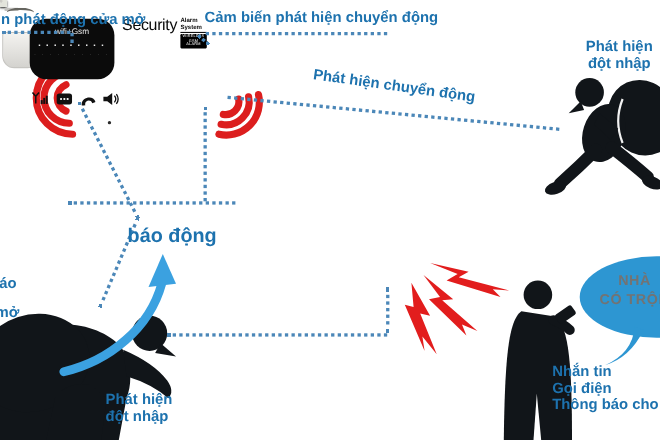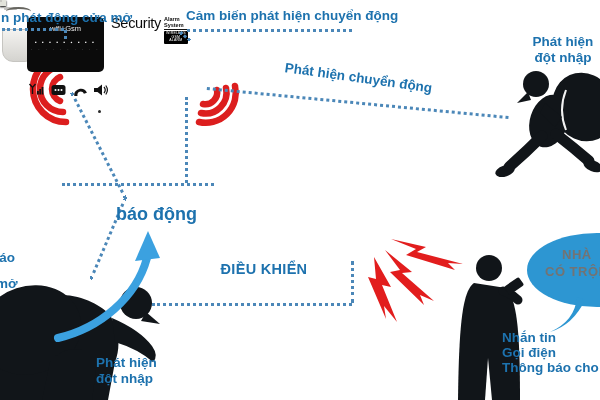--- a/index.html
+++ b/index.html
@@ -31,21 +31,21 @@
   .ds-main{left:57;top:38;width:21;height:46;background:linear-gradient(90deg,#f7f7f6,#d8d7d4);border:1px solid #b5b4b1;border-radius:3px;z-index:4;}
   .ds-main::after{content:"";position:absolute;left:3px;top:6px;width:13px;height:3px;background:#c2c1be;border-radius:1px;}
   .ds-mag{left:80;top:52;width:13;height:28;background:linear-gradient(90deg,#efeeec,#cfcecb);border:1px solid #b5b4b1;border-radius:2px;z-index:4;}
   
   .pir{left:171;top:33;width:37;height:61;z-index:4;}
   .pir-head{position:absolute;top:0;left:0;width:35;height:29;background:linear-gradient(180deg,#fdfdfc,#e8e7e4);border:1px solid #c6c5c1;border-radius:9px 9px 3px 3px;}
   .pir-slit{position:absolute;top:6px;left:5px;width:25px;height:7px;border-top:2px solid #66655f;border-radius:50%;}
   .pir-body{position:absolute;top:29px;left:2px;width:32px;height:31px;background:linear-gradient(180deg,#f4f3f0,#d4d3cf);border:1px solid #c6c5c1;border-radius:3px 3px 11px 11px;}
   
   .panel{position:absolute;left:214;top:127;width:178;height:131;background:linear-gradient(170deg,#fcfbfa,#ebe9e6);border:1px solid #cfcdc9;border-radius:17px;box-shadow:0 5px 9px rgba(0,0,0,.18);z-index:5;}
-  .screen{position:absolute;left:26px;top:16px;width:77px;height:55px;background:#0b0b0b;border-radius:5px;}
+  .screen{position:absolute;left:26px;top:16px;width:77px;height:55px;background:#0b0b0b;border-radius:15px;}
   .scr-t{margin-top:7px;text-align:center;font-size:7.5px;color:#e8e8e8;}
   .led1{text-align:center;font-size:5px;letter-spacing:2px;color:#f2f2f2;margin-top:6px;}
   .led2{text-align:center;font-size:4px;letter-spacing:2.4px;color:#8f8f8f;margin-top:2px;}
   .brand{position:absolute;left:110px;top:15px;display:flex;align-items:flex-start;}
   .brand-name{font-size:14.5px;font-weight:400;color:#0a0a0a;letter-spacing:-.3px;line-height:1;}
   .brand-side{margin-left:3px;margin-top:1px;}
   .brand-sub{font-size:5.5px;font-weight:700;color:#0a0a0a;border-bottom:1px solid #111;padding-bottom:1px;line-height:1;}
   .brand-badge{margin-top:1px;background:#000;color:#fff;font-size:3.5px;text-align:center;padding:1px 2px;border-radius:1px;letter-spacing:.2px;line-height:1;}
   .picons{position:absolute;left:27px;top:82px;display:flex;gap:6px;align-items:flex-end;}
   .mic{position:absolute;left:97px;top:109px;width:3px;height:3px;background:#2a2a2a;border-radius:50%;}
@@ -198,21 +198,20 @@
   <div class="lbl" style="left:186px;top:8px;">Cảm biến phát hiện chuyển động</div>
   <div class="lbl" style="left:286px;top:60px;transform:rotate(8deg);transform-origin:0 0;">Phát hiện chuyển động</div>
   <div class="lbl center" style="left:527px;top:34px;width:72px;">
     <div>Phát hiện</div>
     <div>đột nhập</div>
   </div>
   <div class="lbl" style="left:116px;top:204px;font-size:18px;">báo động</div>
   <div class="lbl" style="left:-9px;top:250px;">báo</div>
   <div class="lbl" style="left:-4px;top:276px;">mở</div>
   <div class="lbl center" style="left:203px;top:261px;width:122px;font-size:14.5px;letter-spacing:.3px;">
-    <div>ĐIỀU KHIỂN</div>
   </div>
   <div class="lbl" style="left:96px;top:355px;">
     <div>Phát hiện</div>
     <div>đột nhập</div>
   </div>
   <div class="lbl" style="left:502px;top:330px;line-height:1.12;">
     <div>Nhắn tin</div>
     <div>Gọi điện</div>
     <div>Thông báo cho ch</div>
   </div>

